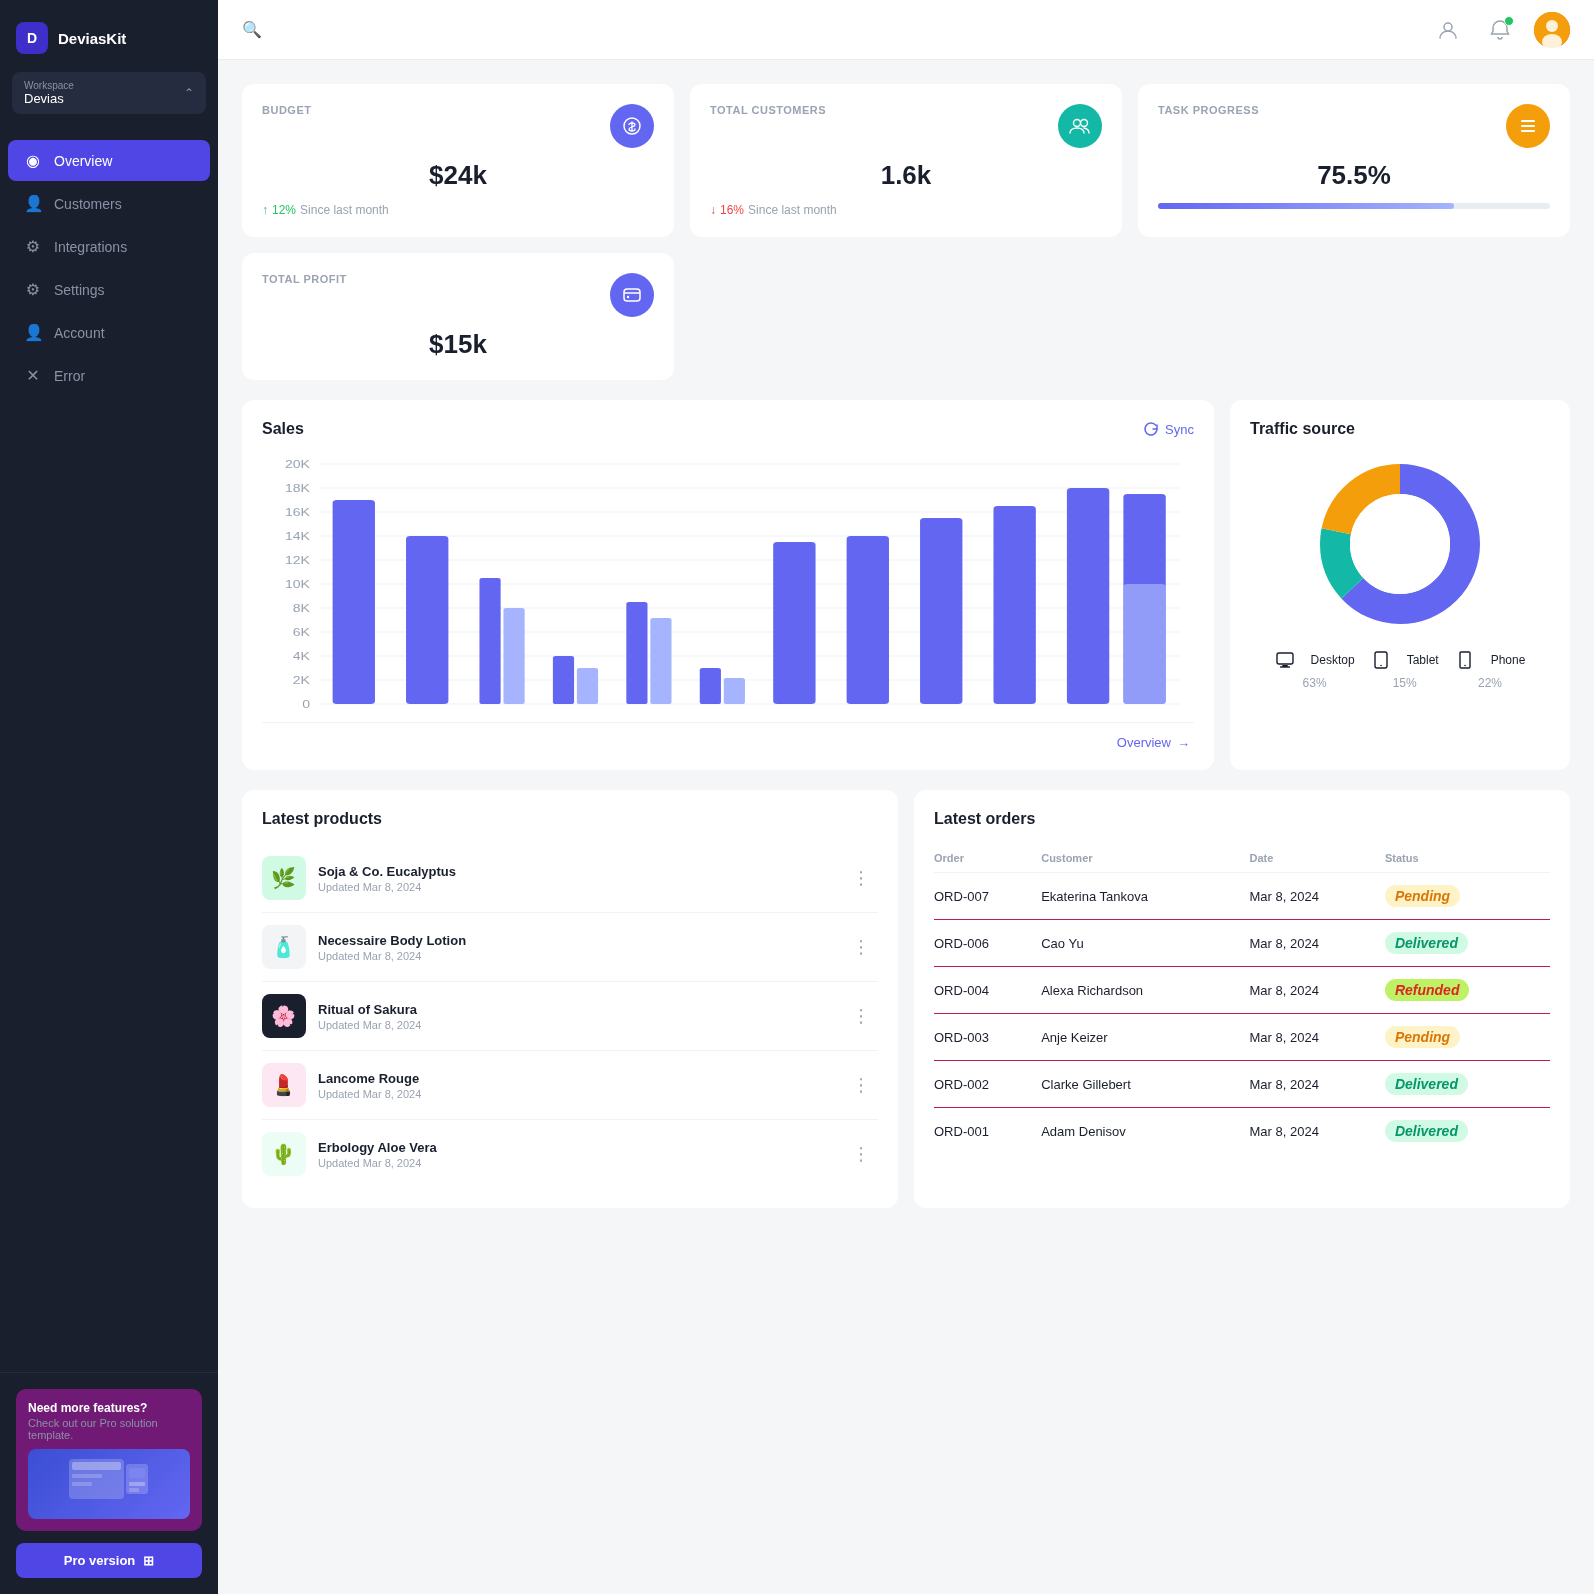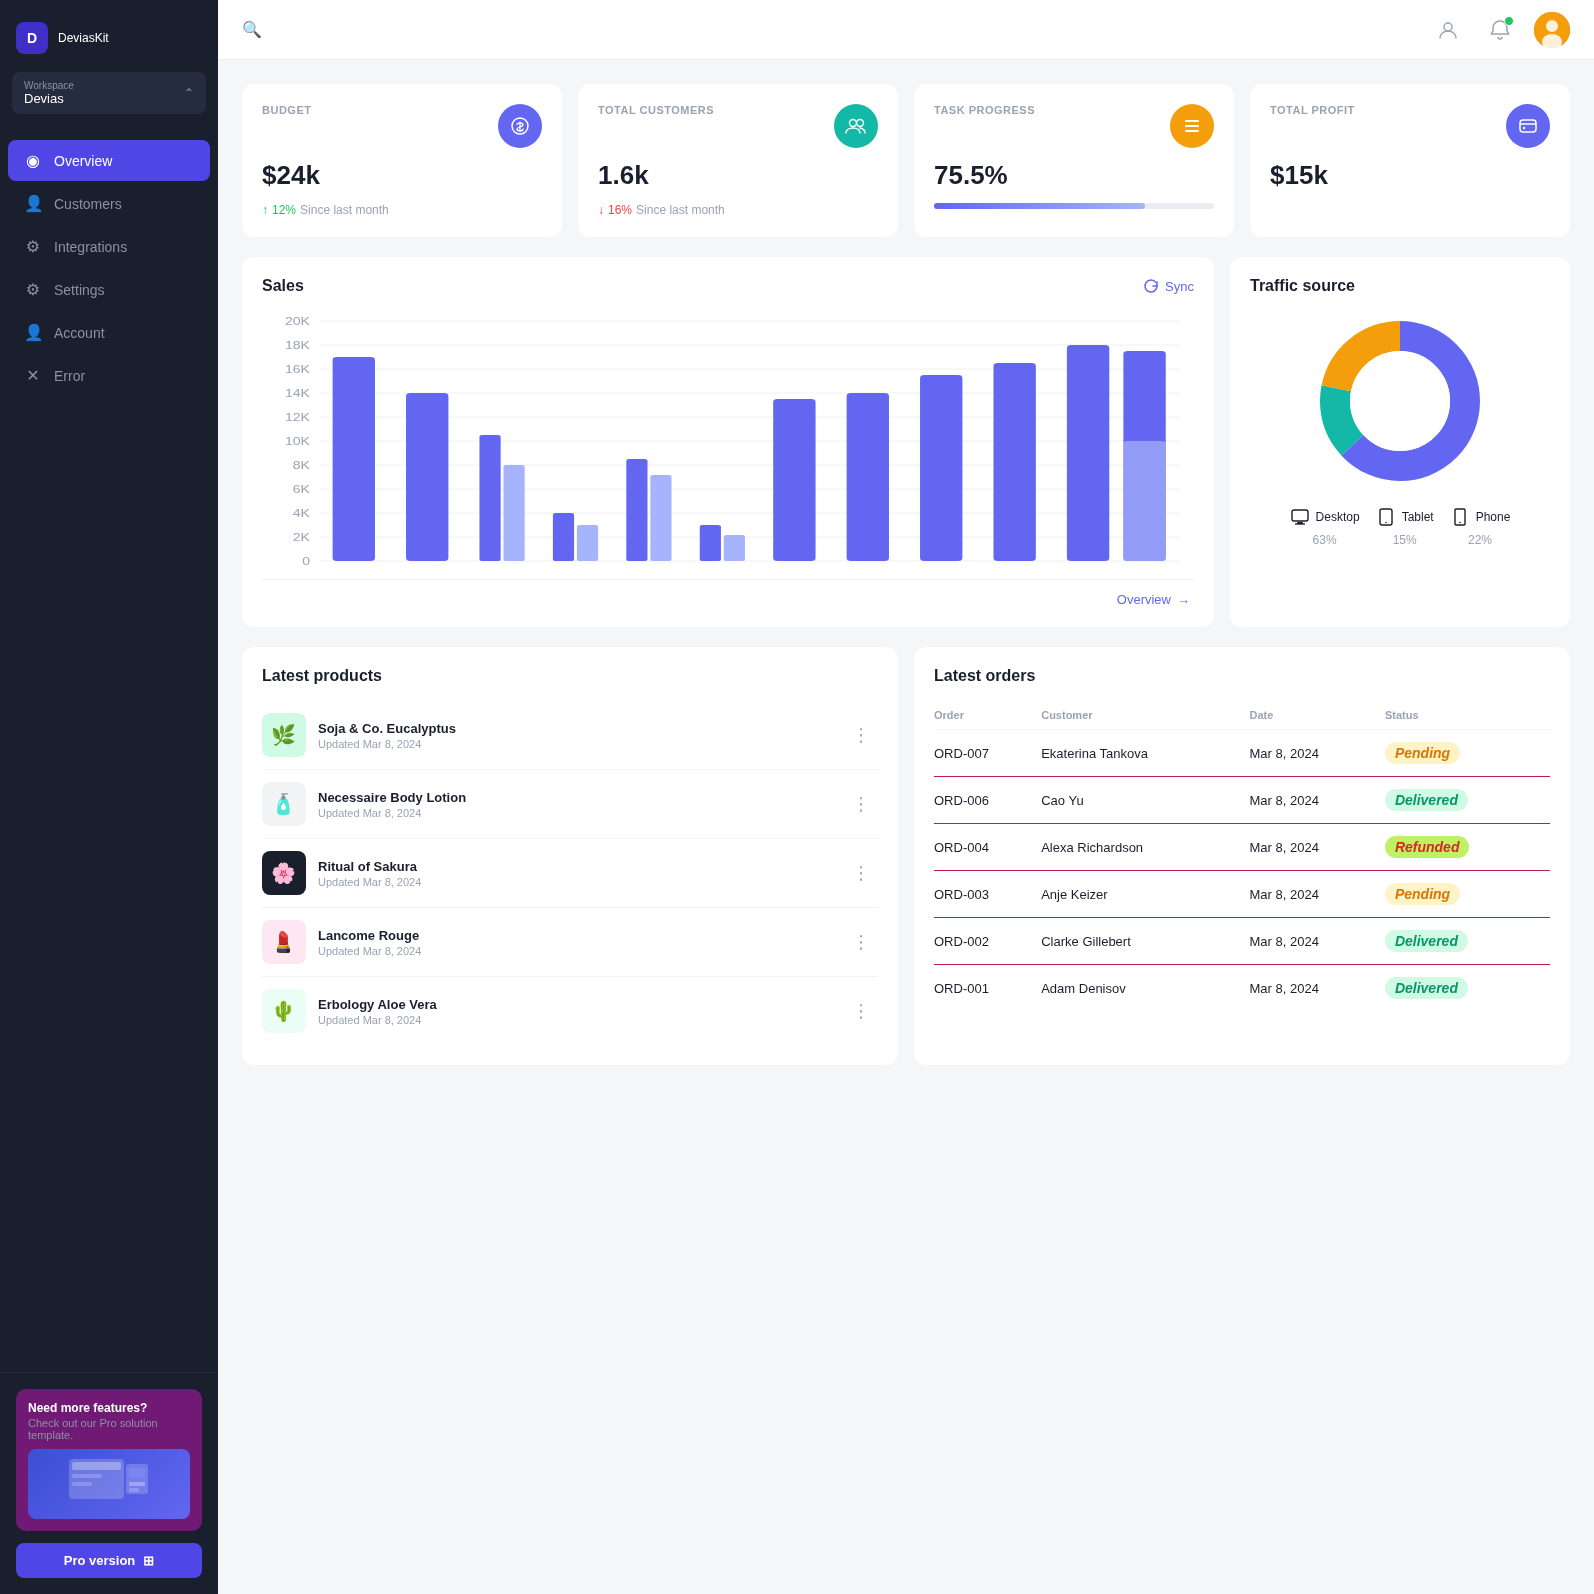--- a/index.html
+++ b/index.html
@@ -21,21 +21,21 @@
       gap: 10px;
       padding: 22px 16px 18px;
     }
     .logo-icon {
       width: 32px; height: 32px;
       background: #3d2fc7;
       border-radius: 8px;
       display: flex; align-items: center; justify-content: center;
       color: white; font-weight: bold; font-size: 14px;
     }
-    .logo-text { color: white; font-weight: 400; font-size: 12px; }
+    .logo-text { color: white; font-weight: 700; font-size: 15px; }
     .workspace-selector {
       margin: 0 12px 16px;
       background: #252c3f;
       border-radius: 8px;
       padding: 8px 12px;
       display: flex;
       align-items: center;
       justify-content: space-between;
       cursor: pointer;
     }
@@ -155,22 +155,23 @@
       overflow-y: auto;
       padding: 24px;
       display: flex;
       flex-direction: column;
       gap: 20px;
     }
 
     
     .stat-cards {
       display: grid;
-      grid-template-columns: repeat(4, 1fr);
+      grid-template-columns: repeat(3, 1fr);
       gap: 16px;
+      text-align: center;
     }
     .stat-card {
       background: white;
       border-radius: 12px;
       padding: 20px;
       display: flex;
       flex-direction: column;
       gap: 8px;
     }
     .stat-card-header {
@@ -253,21 +254,21 @@
     }
     .legend-item {
       display: flex;
       flex-direction: column;
       align-items: center;
       gap: 6px;
     }
     .legend-icon-row {
       display: flex;
       align-items: center;
-      gap: 6px;
+      gap: 16px;
     }
     .legend-label { font-size: 12px; color: #1a1f2e; font-weight: 500; }
     .legend-pct { font-size: 12px; color: #9aa3b2; }
 
     
     .overview-link {
       display: flex;
       align-items: center;
       justify-content: flex-end;
       padding: 12px 4px 0;

